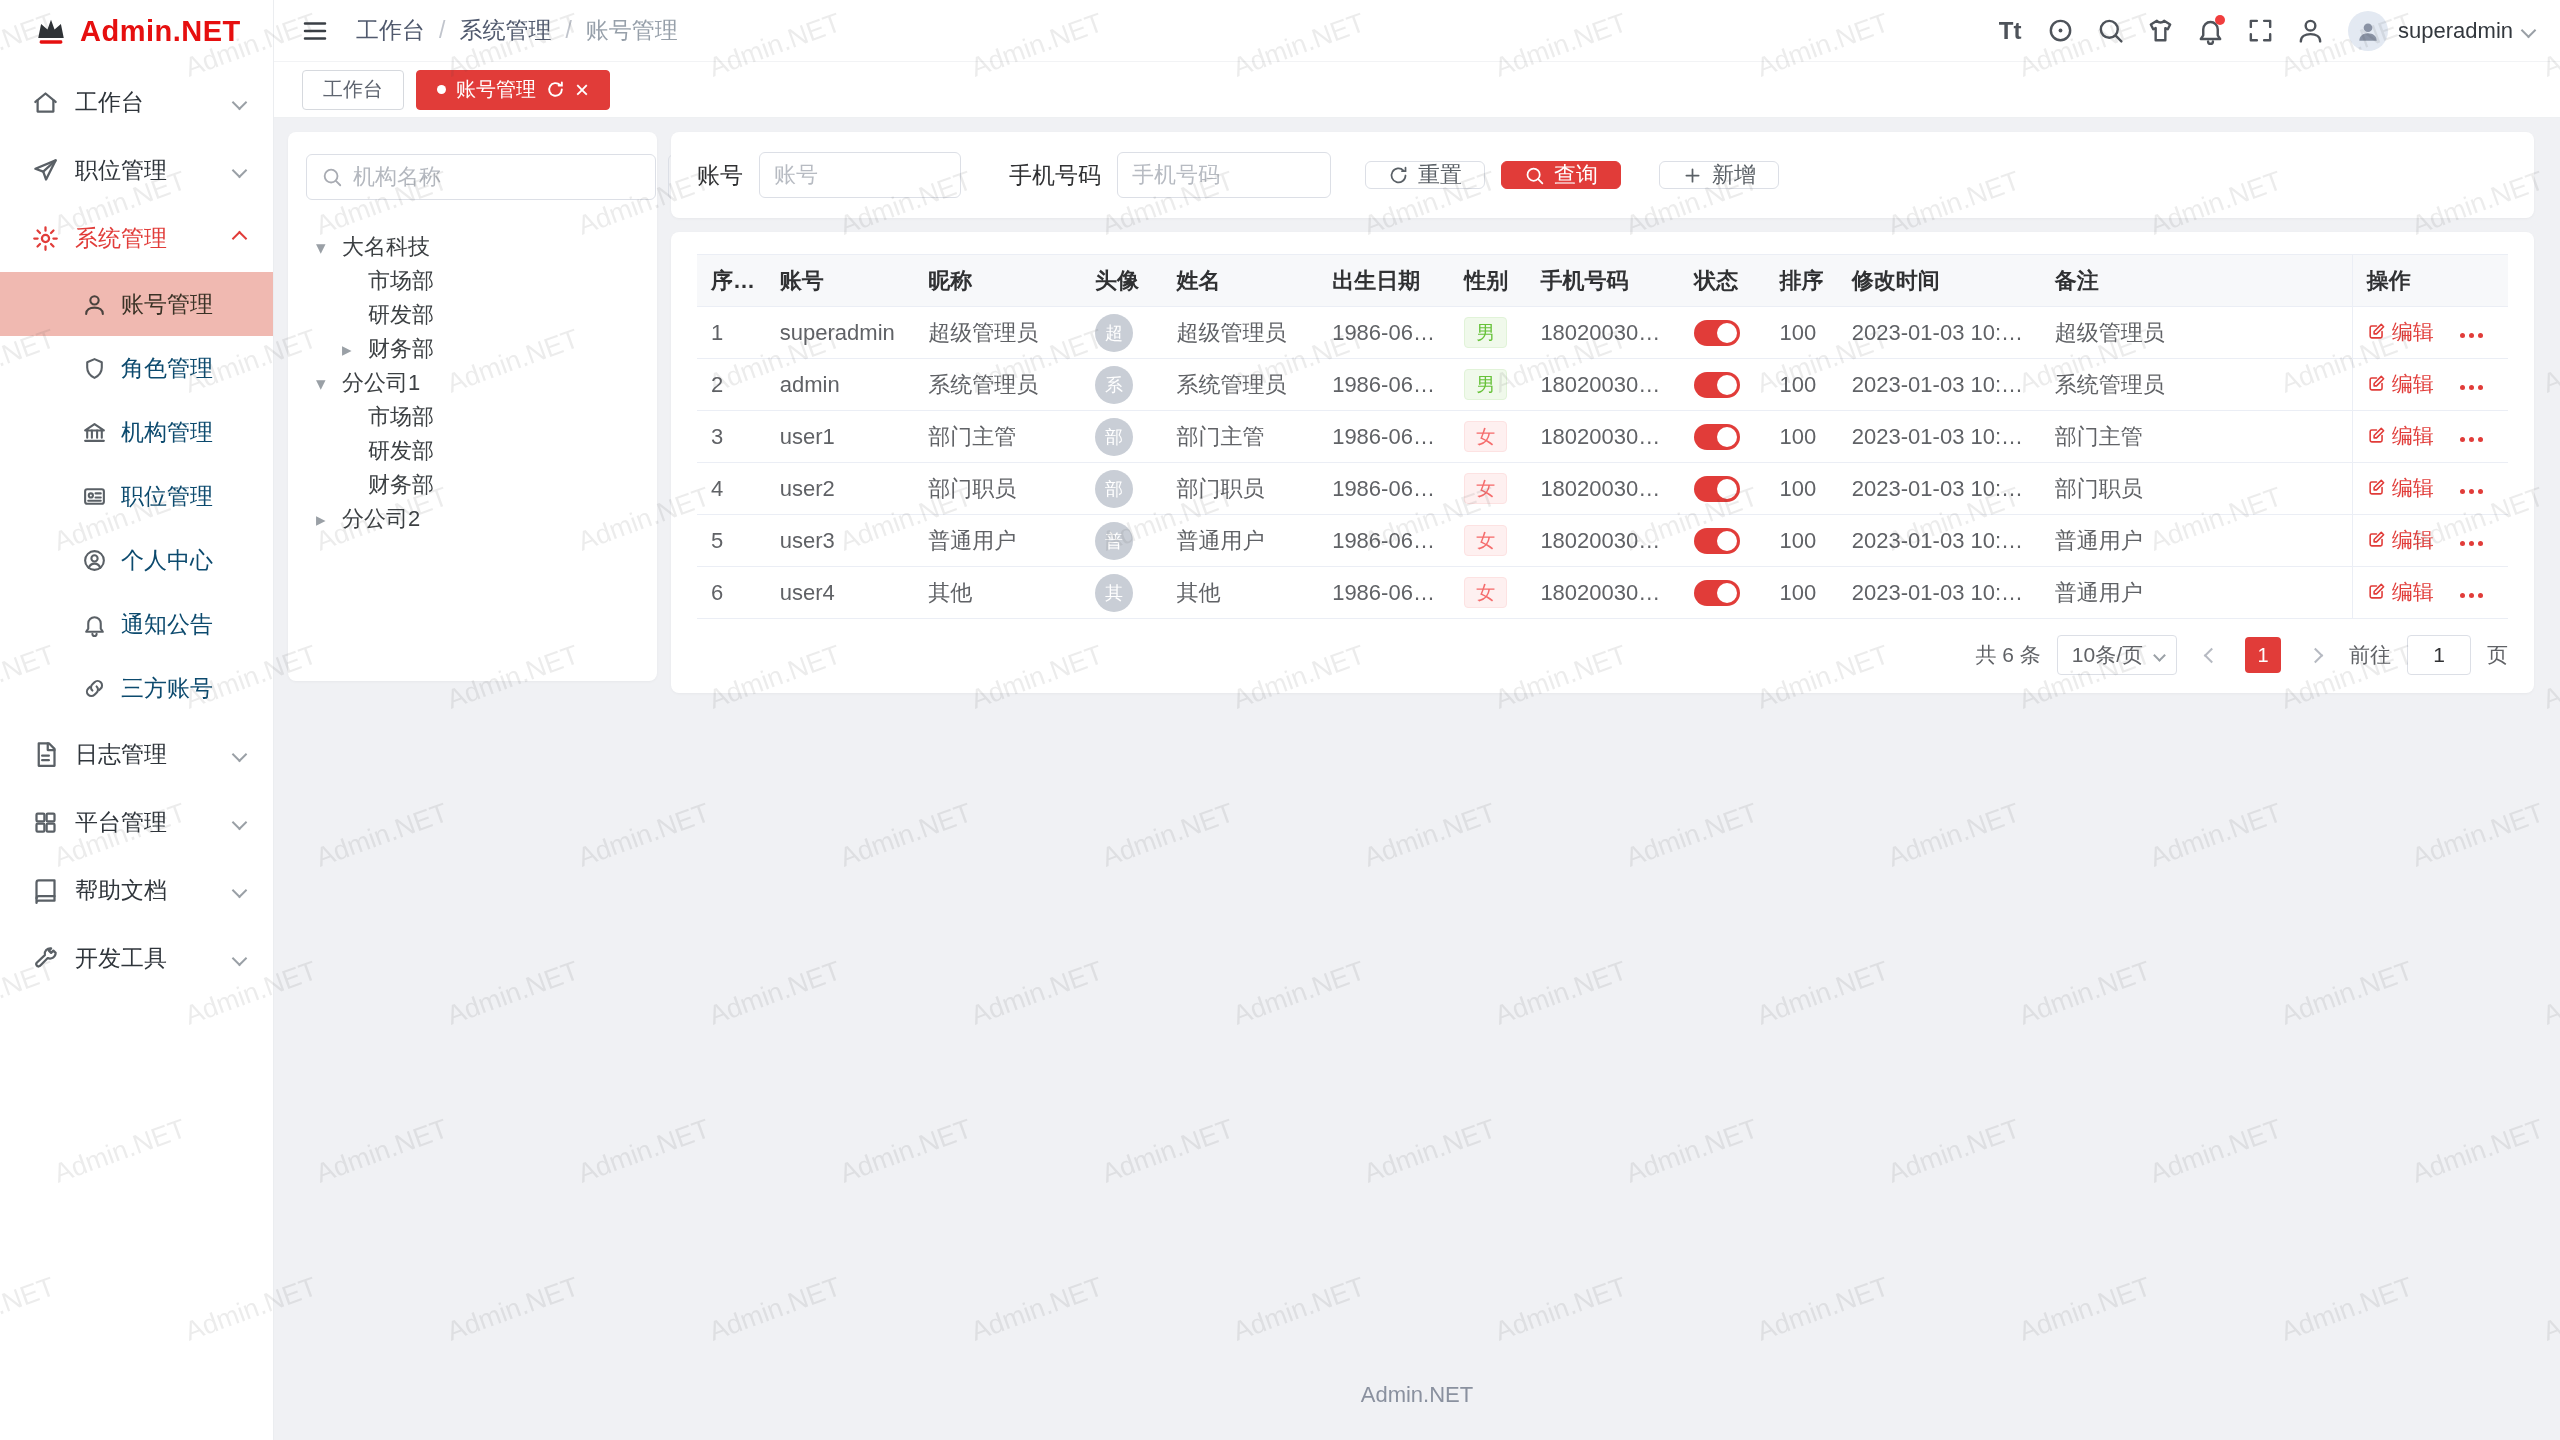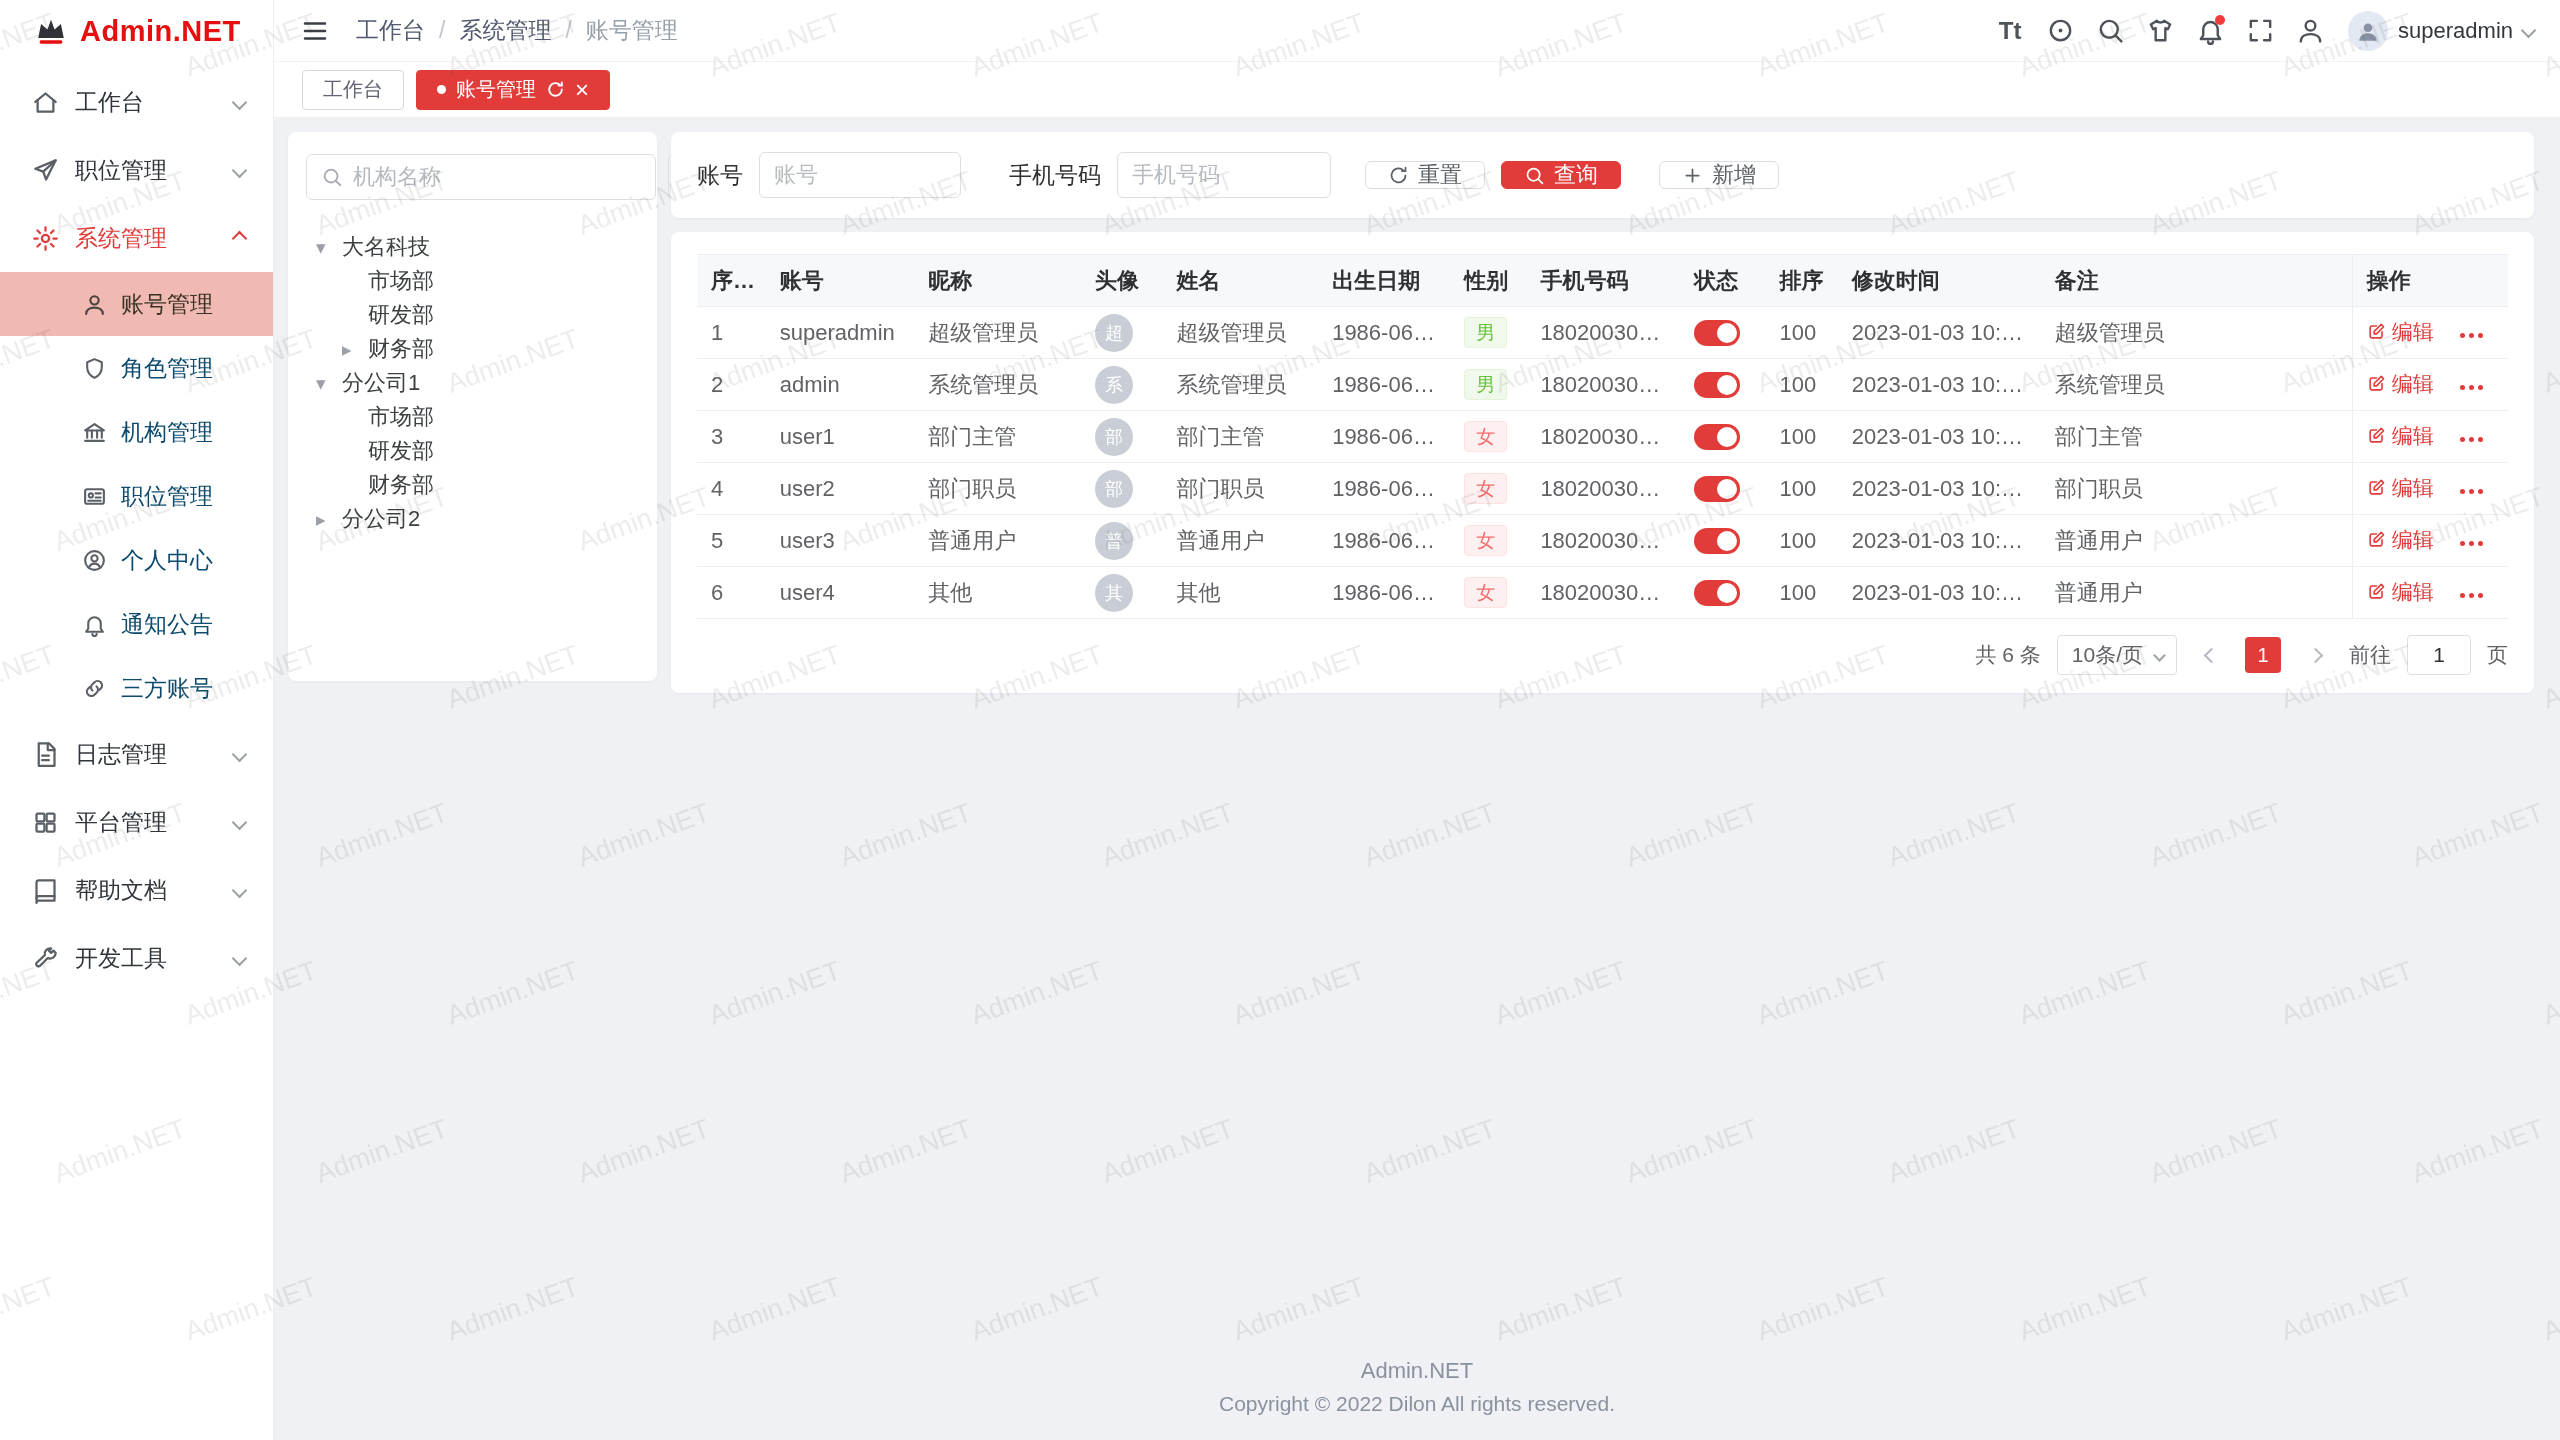--- a/index.html
+++ b/index.html
@@ -772,16 +772,15 @@
           <input class="goto-input" type="text" value="1" style="">
           <span>页</span>
         </div>
       </div>
 
     </section>
   </div>
 
   <footer class="page-footer">
     <div class="f1">Admin.NET</div>
-    <div class="f2">Copyright © 2022 Dilon All rights reserved.</div>
   </footer>
 
 </div>
 
 </body></html>

